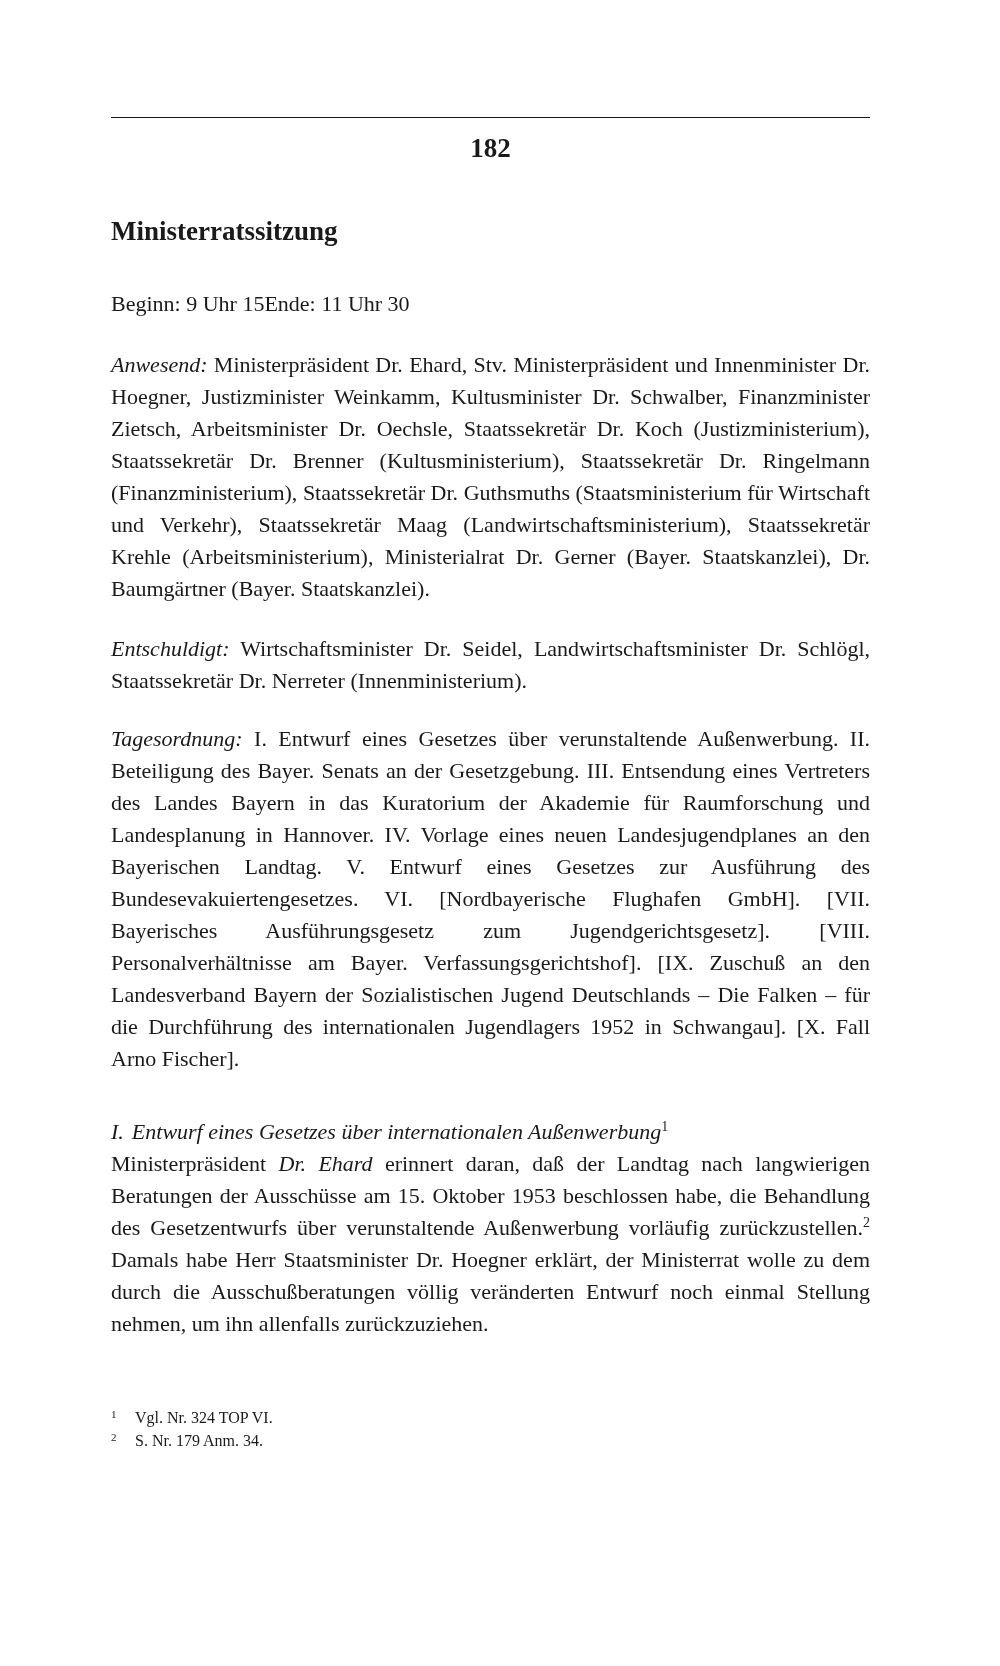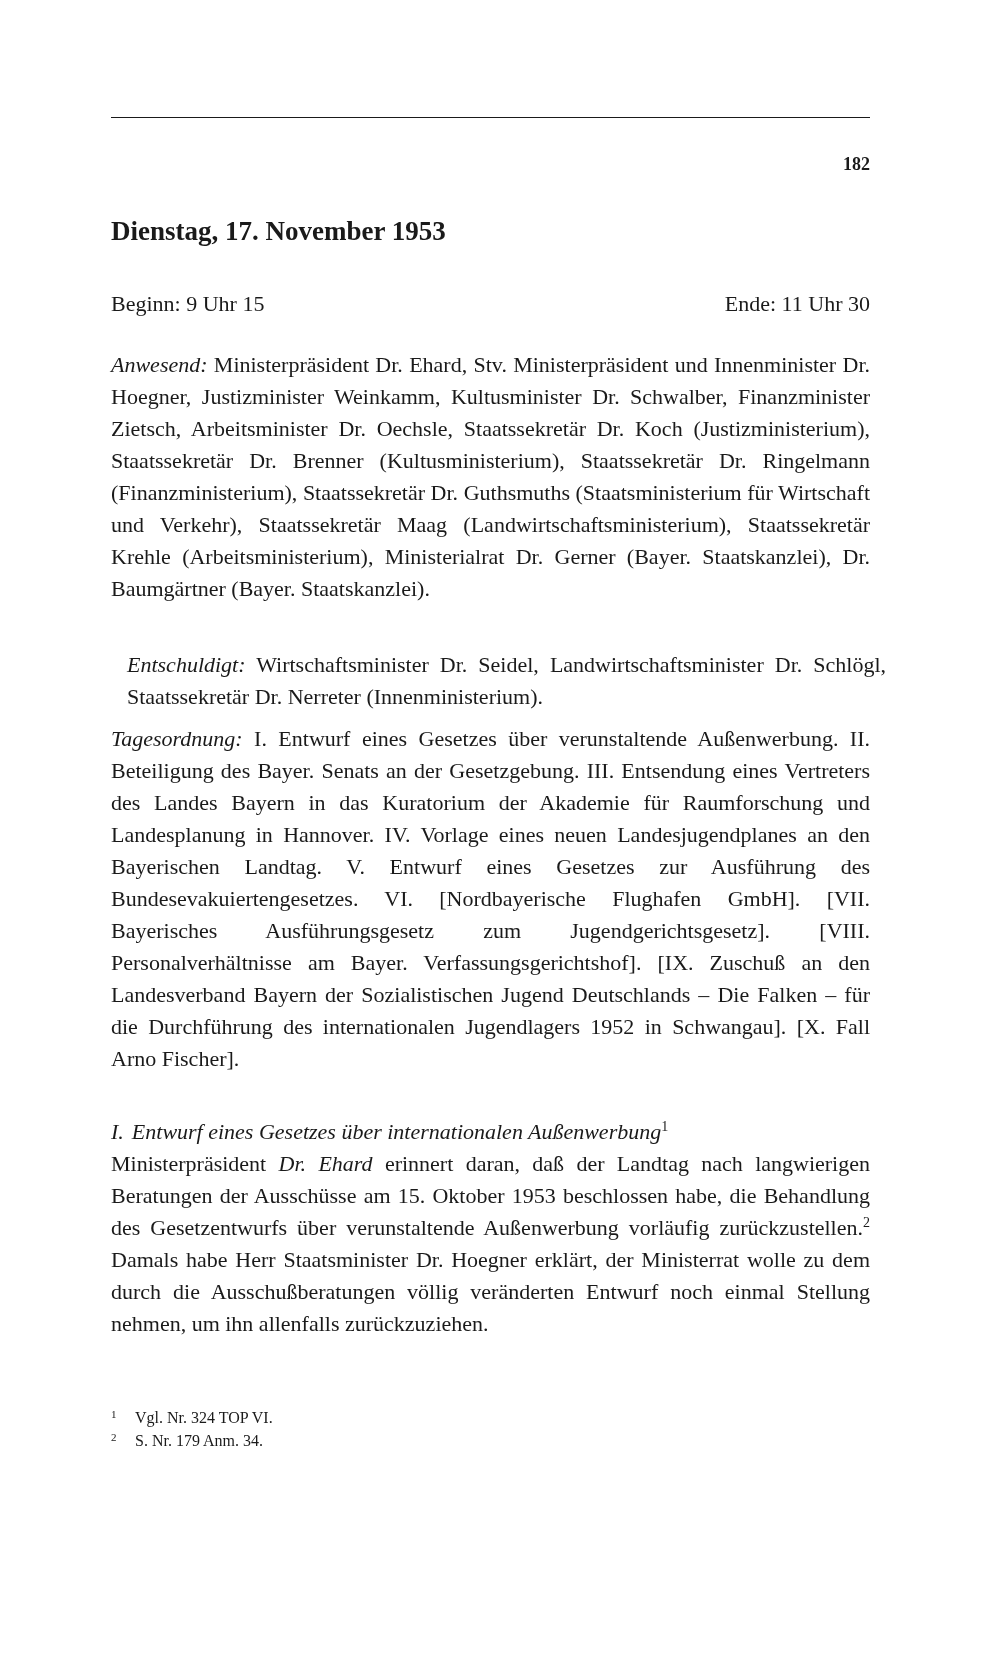--- a/index.html
+++ b/index.html
@@ -24,46 +24,45 @@
     .top-rule {
       position: absolute;
       left: 0;
       top: 117px;
       width: 759px;
       height: 0;
       border-top: 1.5px solid #1a1a1a;
     }
     .page-number {
       position: absolute;
-      top: 148px;
+      top: 132px;
       left: 0;
       width: 759px;
-      text-align: right;
+      text-align: center;
       font-weight: bold;
-      font-size: 18px;
+      font-size: 27px;
       line-height: 32px;
     }
     .title-row {
       position: absolute;
       top: 214px;
       left: 0;
       width: 759px;
       display: flex;
       justify-content: space-between;
       font-weight: bold;
       font-size: 27px;
       line-height: 34px;
     }
     .time-row {
       position: absolute;
       top: 290px;
       left: 0;
       width: 759px;
       display: flex;
-      justify-content: space-between;
       font-size: 22px;
       line-height: 28px;
     }
     .para {
       position: absolute;
       left: 0;
       width: 759px;
       font-size: 22px;
       line-height: 32px;
       text-align: justify;
@@ -118,31 +117,31 @@
 </head>
 <body>
 
 <div class="page">
 
   <div class="top-rule"></div>
 
   <div class="page-number">182</div>
 
   <div class="title-row">
-    <span>Dienstag, 17. November 1953</span>
+    <span>Ministerratssitzung</span>
   </div>
 
   <div class="time-row">
     <span>Beginn: 9 Uhr 15</span>
     <span>Ende: 11 Uhr 30</span>
   </div>
 
   <p class="para p-anwesend" style="margin:0;"><span class="lead">Anwesend:</span><span> Ministerpräsident Dr. Ehard, Stv. Ministerpräsident und Innenminister Dr. Hoegner, Justizminister Weinkamm, Kultusminister Dr. Schwalber, Finanzminister Zietsch, Arbeitsminister Dr. Oechsle, Staatssekretär Dr. Koch (Justizministerium), Staatssekretär Dr. Brenner (Kultusministerium), Staatssekretär Dr. Ringelmann (Finanzministerium), Staatssekretär Dr. Guthsmuths (Staatsministerium für Wirtschaft und Verkehr), Staatssekretär Maag (Landwirtschaftsministerium), Staatssekretär Krehle (Arbeitsministerium), Ministerialrat Dr. Gerner (Bayer. Staatskanzlei), Dr. Baumgärtner (Bayer. Staatskanzlei).</span></p>
 
-  <p class="para p-entschuldigt" style="margin:16px;"><span class="lead">Entschuldigt:</span><span> Wirtschaftsminister Dr. Seidel, Landwirtschaftsminister Dr. Schlögl, Staatssekretär Dr. Nerreter (Innenministerium).</span></p>
+  <p class="para p-entschuldigt" style="margin:0;"><span class="lead">Entschuldigt:</span><span> Wirtschaftsminister Dr. Seidel, Landwirtschaftsminister Dr. Schlögl, Staatssekretär Dr. Nerreter (Innenministerium).</span></p>
 
   <p class="para p-tagesordnung" style="margin:0;"><span class="lead">Tagesordnung:</span><span> I. Entwurf eines Gesetzes über verunstaltende Außenwerbung. II. Beteiligung des Bayer. Senats an der Gesetzgebung. III. Entsendung eines Vertreters des Landes Bayern in das Kuratorium der Akademie für Raumforschung und Landesplanung in Hannover. IV. Vorlage eines neuen Landesjugendplanes an den Bayerischen Landtag. V. Entwurf eines Gesetzes zur Ausführung des Bundesevakuiertengesetzes. VI. [Nordbayerische Flughafen GmbH]. [VII. Bayerisches Ausführungsgesetz zum Jugendgerichtsgesetz]. [VIII. Personalverhältnisse am Bayer. Verfassungsgerichtshof]. [IX. Zuschuß an den Landesverband Bayern der Sozialistischen Jugend Deutschlands – Die Falken – für die Durchführung des internationalen Jugendlagers 1952 in Schwangau]. [X. Fall Arno Fischer].</span></p>
 
   <div class="section-heading"><span class="num">I.</span><span>Entwurf eines Gesetzes über internationalen Außenwerbung</span><sup class="fn">1</sup></div>
 
   <p class="para p-body" style="margin:0;"><span>Ministerpräsident </span><span class="lead">Dr. Ehard</span><span> erinnert daran, daß der Landtag nach langwierigen Beratungen der Ausschüsse am 15. Oktober 1953 beschlossen habe, die Behandlung des Gesetzentwurfs über verunstaltende Außenwerbung vorläufig zurückzustellen.</span><sup class="fn">2</sup><span> Damals habe Herr Staatsminister Dr. Hoegner erklärt, der Ministerrat wolle zu dem durch die Ausschußberatungen völlig veränderten Entwurf noch einmal Stellung nehmen, um ihn allenfalls zurückzuziehen.</span></p>
 
   <div class="footnotes">
     <div class="footnote">
       <span class="marker">1</span>

